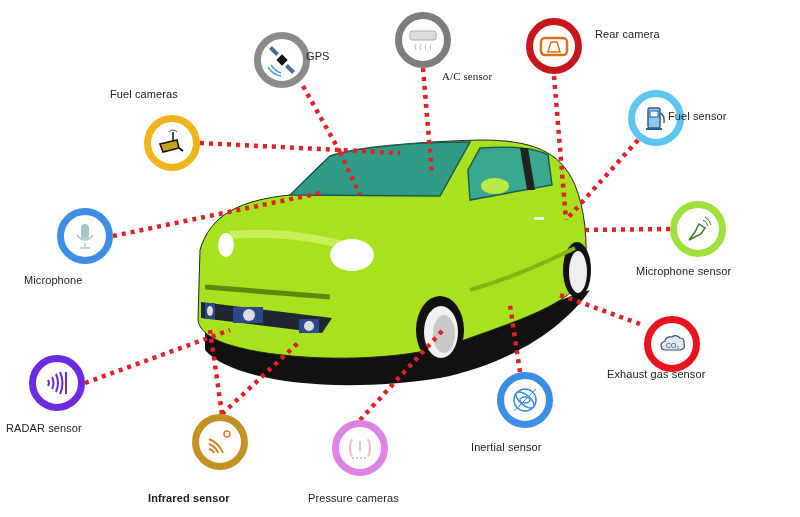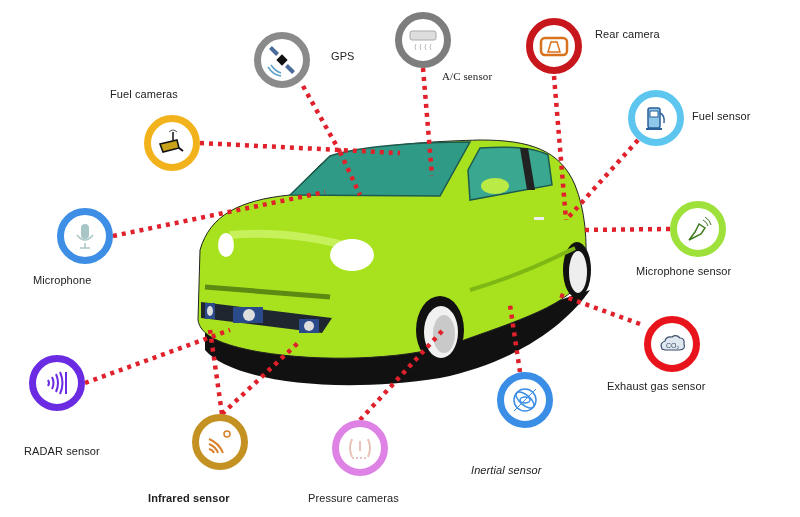--- a/index.html
+++ b/index.html
@@ -71,21 +71,21 @@
 
   <div id="nodes">
       <div class="node" style="left: 254px; top: 32px; border: 7px solid rgb(138, 138, 138);">
         <svg viewBox="0 0 34 34">
           <rect x="13" y="13" width="8" height="8" fill="#111" transform="rotate(45 17 17)"></rect>
           <rect x="4" y="6" width="10" height="4" fill="#4a6a9a" transform="rotate(45 9 8)"></rect>
           <rect x="20" y="24" width="10" height="4" fill="#4a6a9a" transform="rotate(45 25 26)"></rect>
           <path d="M6 22 q4 6 10 8 M3 24 q5 8 13 9" stroke="#5aa0c8" stroke-width="1.5" fill="none"></path>
         </svg>
       </div>
-      <div class="label" style="left: 306px; top: 50px; margin-left: 25px;">GPS</div>
+      <div class="label" style="left: 306px; top: 50px;">GPS</div>
       <div class="node" style="left: 395px; top: 12px; border: 7px solid rgb(125, 125, 125);">
         <svg viewBox="0 0 34 34">
           <rect x="4" y="8" width="26" height="9" rx="2" fill="#ddd" stroke="#aaa"></rect>
           <path d="M10 21 q-2 3 0 6 M15 21 q-2 3 0 6 M20 21 q-2 3 0 6 M25 21 q-2 3 0 6" stroke="#bbb" fill="none"></path>
         </svg>
       </div>
       <div class="label" style="left: 442px; top: 70px; font-family: Liberation Serif, serif;">A/C sensor</div>
       <div class="node" style="left: 526px; top: 18px; border: 7px solid rgb(200, 22, 29);">
         <svg viewBox="0 0 34 34">
           <rect x="4" y="9" width="26" height="17" rx="4" fill="none" stroke="#d9721f" stroke-width="2.5"></rect>
@@ -103,60 +103,60 @@
       </div>
       <div class="label" style="left: 110px; top: 88px;">Fuel cameras</div>
       <div class="node" style="left: 628px; top: 90px; border: 7px solid rgb(92, 198, 239);">
         <svg viewBox="0 0 34 34">
           <rect x="9" y="7" width="12" height="20" rx="2" fill="#8ec7ea" stroke="#2b5f9a" stroke-width="1.5"></rect>
           <rect x="11" y="10" width="8" height="6" fill="#fff" stroke="#2b5f9a"></rect>
           <path d="M21 12 q5 2 4 10" stroke="#2b5f9a" fill="none" stroke-width="1.5"></path>
           <line x1="7" y1="28" x2="23" y2="28" stroke="#2b5f9a" stroke-width="2"></line>
         </svg>
       </div>
-      <div class="label" style="left: 692px; top: 110px;">Fuel sensor</div>
+      <div class="label" style="left: 668px; top: 110px;">Fuel sensor</div>
       <div class="node" style="left: 57px; top: 208px; border: 7px solid rgb(61, 142, 228);">
         <svg viewBox="0 0 34 34">
           <rect x="13" y="5" width="8" height="15" rx="4" fill="#a9c6c6"></rect>
           <path d="M9 16 q8 10 16 0" stroke="#a9c6c6" fill="none" stroke-width="1.5"></path>
           <line x1="17" y1="24" x2="17" y2="29" stroke="#a9c6c6" stroke-width="1.5"></line>
           <line x1="12" y1="29" x2="22" y2="29" stroke="#a9c6c6" stroke-width="1.5"></line>
         </svg>
       </div>
-      <div class="label" style="left: 33px; top: 274px;">Microphone</div>
+      <div class="label" style="left: 24px; top: 274px;">Microphone</div>
       <div class="node" style="left: 670px; top: 201px; border: 7px solid rgb(157, 225, 58);">
         <svg viewBox="0 0 34 34">
           <path d="M8 28 L14 20 L18 12 L24 16 L20 22 Z" fill="none" stroke="#3f7a1e" stroke-width="1.5"></path>
           <path d="M22 8 q4 2 5 6 M24 5 q5 3 6 8" stroke="#3f7a1e" fill="none"></path>
         </svg>
       </div>
       <div class="label" style="left: 636px; top: 265px;">Microphone  sensor</div>
       <div class="node" style="left: 29px; top: 355px; border: 7px solid rgb(106, 43, 226);">
         <svg viewBox="0 0 34 34">
           <path d="M8 14 q2 3 0 6 M12 11 q3 6 0 12 M16 8 q4 9 0 18 M20 6 q5 11 0 22" stroke="#6a2be2" fill="none" stroke-width="2"></path>
           <line x1="26" y1="6" x2="26" y2="28" stroke="#6a2be2" stroke-width="2"></line>
         </svg>
       </div>
-      <div class="label" style="left: 24px; top: 422px; margin-top: 23px;">RADAR sensor</div>
+      <div class="label" style="left: 6px; top: 422px;">RADAR sensor</div>
       <div class="node" style="left: 644px; top: 316px; border: 7px solid rgb(232, 20, 28);">
         <svg viewBox="0 0 34 34">
           <path d="M7 22 q-3 -6 3 -8 q1 -5 7 -4 q4 -3 8 1 q5 0 4 6 q2 5 -4 6 L10 23 Z" fill="#dfe7ef" stroke="#3a4a6a" stroke-width="1.2"></path>
           <text x="11" y="21" font-size="7" fill="#3a4a6a" font-family="Liberation Sans, sans-serif">CO₂</text>
         </svg>
       </div>
-      <div class="label" style="left: 607px; top: 380px;">Exhaust gas sensor</div>
+      <div class="label" style="left: 607px; top: 368px;">Exhaust gas sensor</div>
       <div class="node" style="left: 497px; top: 372px; border: 7px solid rgb(59, 142, 230);">
         <svg viewBox="0 0 34 34">
           <circle cx="17" cy="17" r="11" fill="none" stroke="#3b8ee6" stroke-width="1.5"></circle>
           <ellipse cx="17" cy="17" rx="11" ry="5" fill="none" stroke="#3b8ee6" stroke-width="1.5" transform="rotate(40 17 17)"></ellipse>
           <ellipse cx="17" cy="17" rx="5" ry="3" fill="none" stroke="#3b8ee6" stroke-width="1.5"></ellipse>
           <line x1="6" y1="28" x2="28" y2="6" stroke="#3b8ee6"></line>
         </svg>
       </div>
-      <div class="label" style="left: 471px; top: 464px; font-style: italic;">Inertial sensor</div>
+      <div class="label" style="left: 471px; top: 441px;">Inertial sensor</div>
       <div class="node" style="left: 192px; top: 414px; border: 7px solid rgb(195, 146, 35);">
         <svg viewBox="0 0 34 34">
           <circle cx="24" cy="9" r="3" fill="none" stroke="#d9802a" stroke-width="1.5"></circle>
           <path d="M6 14 q10 4 14 14 M6 19 q7 3 9 9 M6 24 q4 1 5 4" stroke="#d9802a" fill="none" stroke-width="2"></path>
         </svg>
       </div>
       <div class="label" style="left: 148px; top: 492px; font-weight: bold;">Infrared sensor</div>
       <div class="node" style="left: 332px; top: 420px; border: 7px solid rgb(222, 130, 230);">
         <svg viewBox="0 0 34 34">
           <path d="M9 8 q-4 9 0 18 M25 8 q4 9 0 18" stroke="#e9c2b8" fill="none" stroke-width="2"></path>

